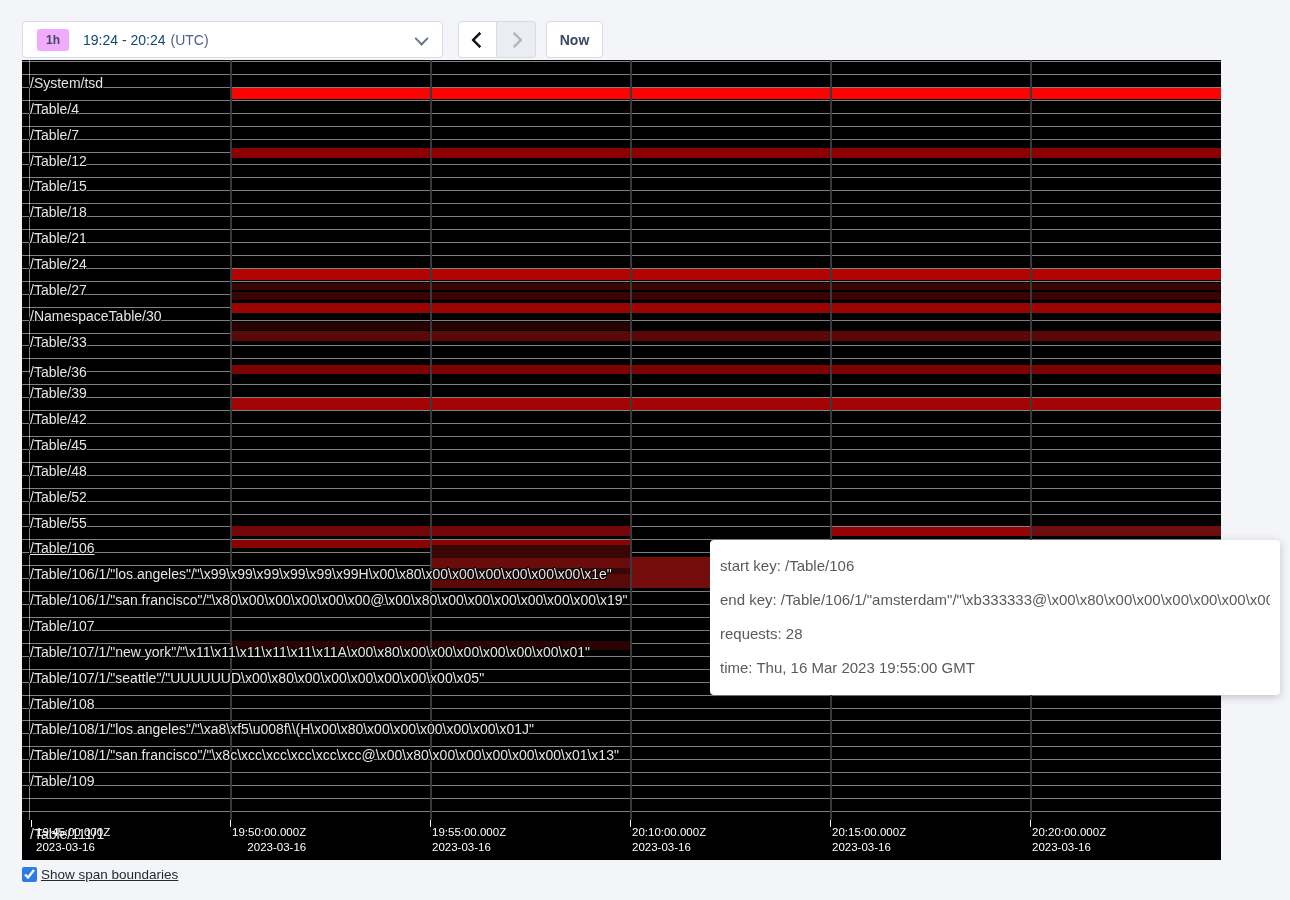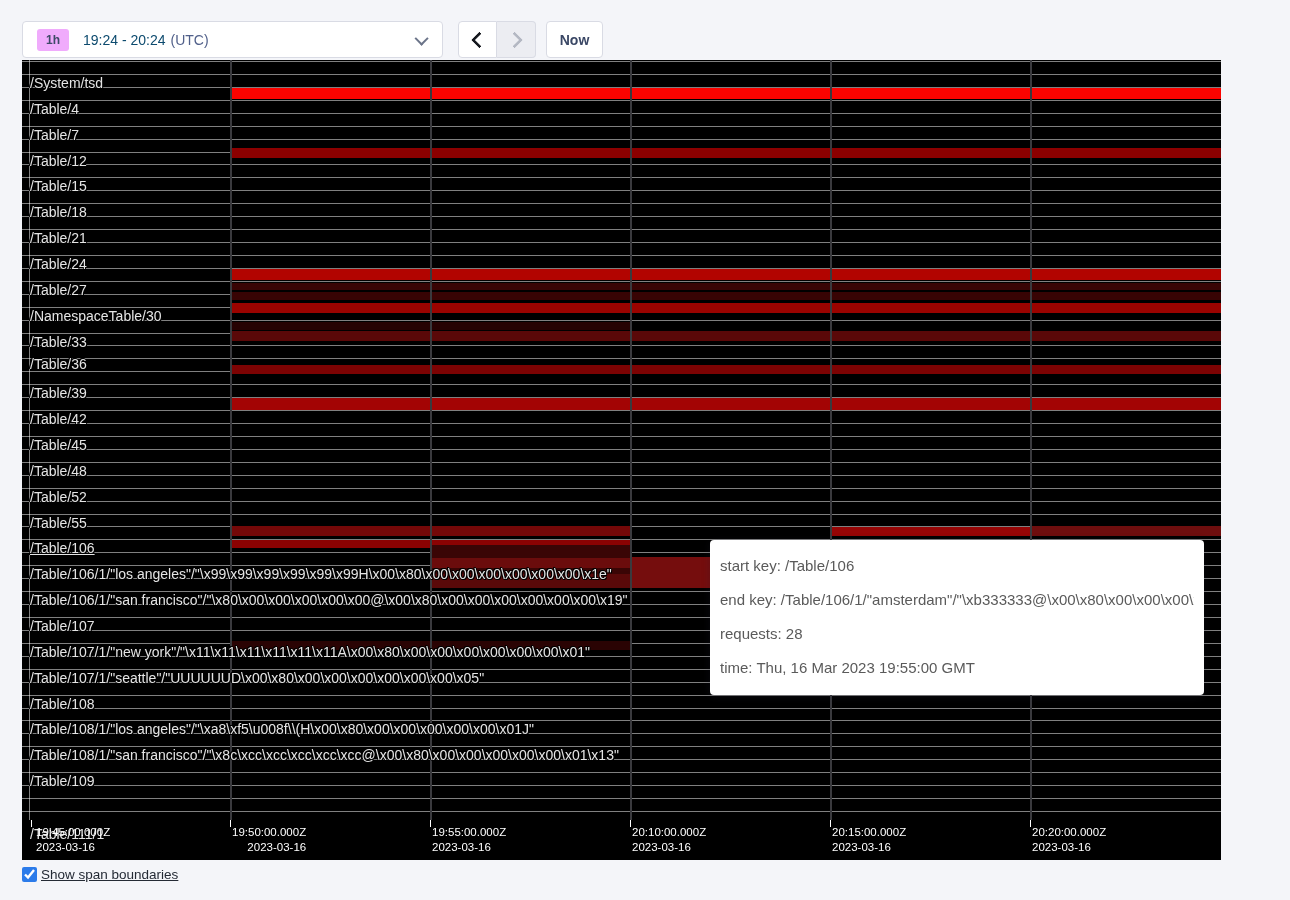--- a/index.html
+++ b/index.html
@@ -50,21 +50,21 @@
   .vline-left{position:absolute;left:7px;top:0;width:1px;height:760px;background:rgba(255,255,255,0.5);z-index:3;}
   .band{position:absolute;z-index:2;}
   .rowlabel{
     position:absolute;left:8px;z-index:4;color:#e5e5e5;font-size:14px;line-height:14px;white-space:nowrap;
     text-shadow:1px 0 0 #000,-1px 0 0 #000,0 1px 0 #000,0 -1px 0 #000,1px 1px 0 #000,-1px -1px 0 #000;
   }
   .tick{position:absolute;width:1px;height:7px;top:760px;background:#fff;z-index:4;}
   .xaxis-label{position:absolute;top:765px;z-index:4;color:#fff;font-size:11.5px;line-height:15px;white-space:nowrap;}
   
   .tooltip{
-    position:absolute;left:710px;top:540px;width:494px;height:155px;background:#fff;border-radius:4px;
+    position:absolute;left:710px;top:540px;width:570px;height:155px;background:#fff;border-radius:4px;
     box-shadow:0 2px 8px rgba(40,40,60,0.25);z-index:10;box-sizing:border-box;padding:9px 10px;
   }
   .tooltip p{margin:0;padding:6px 0;font-size:15px;line-height:22px;color:#5a5a5a;white-space:nowrap;overflow:hidden;}
   
   .footer{position:absolute;left:22px;top:867px;display:flex;align-items:center;z-index:5;}
   .footer input{width:15px;height:15px;margin:0;accent-color:#2b7bea;cursor:pointer;}
   .footer span{font-size:13.5px;color:#242a35;margin-left:4px;text-decoration:underline;}
 </style>
 </head>
 <body>
@@ -123,21 +123,21 @@
       <div class="rowlabel" style="top: 41.857px;">/Table/4</div>
       <div class="rowlabel" style="top: 67.714px;">/Table/7</div>
       <div class="rowlabel" style="top: 93.571px;">/Table/12</div>
       <div class="rowlabel" style="top: 119.428px;">/Table/15</div>
       <div class="rowlabel" style="top: 145.285px;">/Table/18</div>
       <div class="rowlabel" style="top: 171.142px;">/Table/21</div>
       <div class="rowlabel" style="top: 196.999px;">/Table/24</div>
       <div class="rowlabel" style="top: 222.856px;">/Table/27</div>
       <div class="rowlabel" style="top: 248.713px;">/NamespaceTable/30</div>
       <div class="rowlabel" style="top: 274.57px;">/Table/33</div>
-      <div class="rowlabel" style="top: 297px;">/Table/36</div>
+      <div class="rowlabel" style="top: 305px;">/Table/36</div>
       <div class="rowlabel" style="top: 326.284px;">/Table/39</div>
       <div class="rowlabel" style="top: 352.141px;">/Table/42</div>
       <div class="rowlabel" style="top: 377.998px;">/Table/45</div>
       <div class="rowlabel" style="top: 403.855px;">/Table/48</div>
       <div class="rowlabel" style="top: 429.712px;">/Table/52</div>
       <div class="rowlabel" style="top: 455.569px;">/Table/55</div>
       <div class="rowlabel" style="top: 481.426px; text-decoration: underline;">/Table/106</div>
       <div class="rowlabel" style="top: 507.283px;">/Table/106/1/"los angeles"/"\x99\x99\x99\x99\x99\x99H\x00\x80\x00\x00\x00\x00\x00\x00\x1e"</div>
       <div class="rowlabel" style="top: 533.14px;">/Table/106/1/"san francisco"/"\x80\x00\x00\x00\x00\x00@\x00\x80\x00\x00\x00\x00\x00\x00\x19"</div>
       <div class="rowlabel" style="top: 558.997px;">/Table/107</div>

